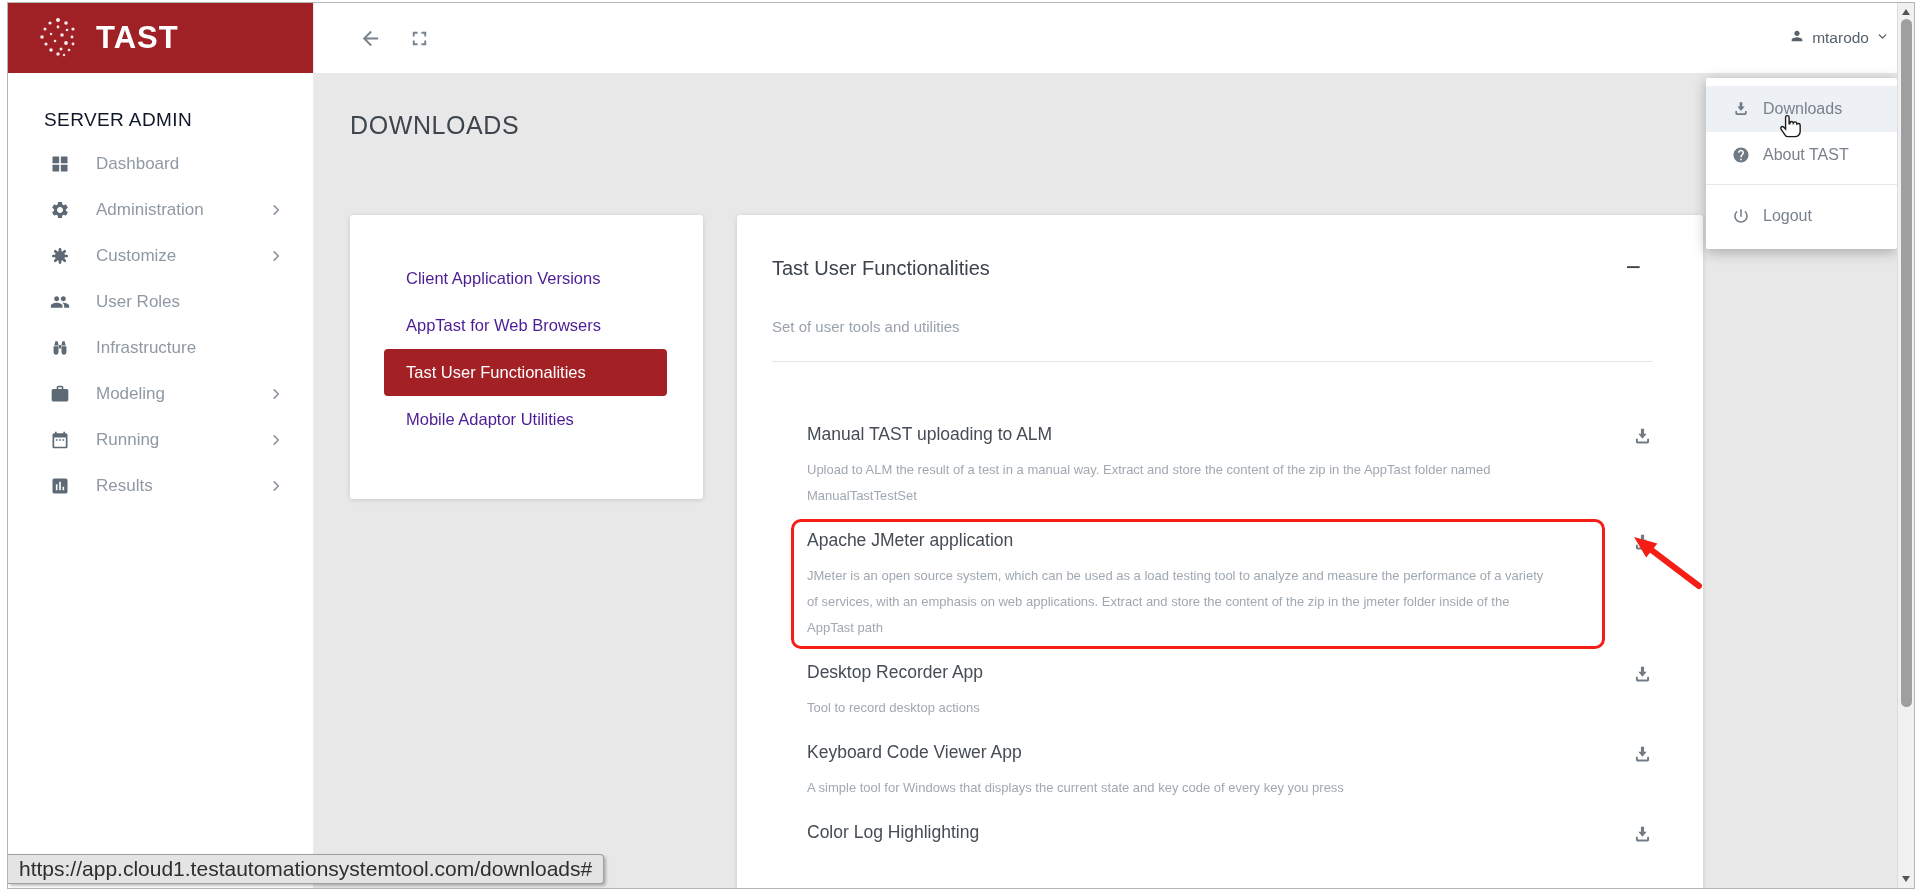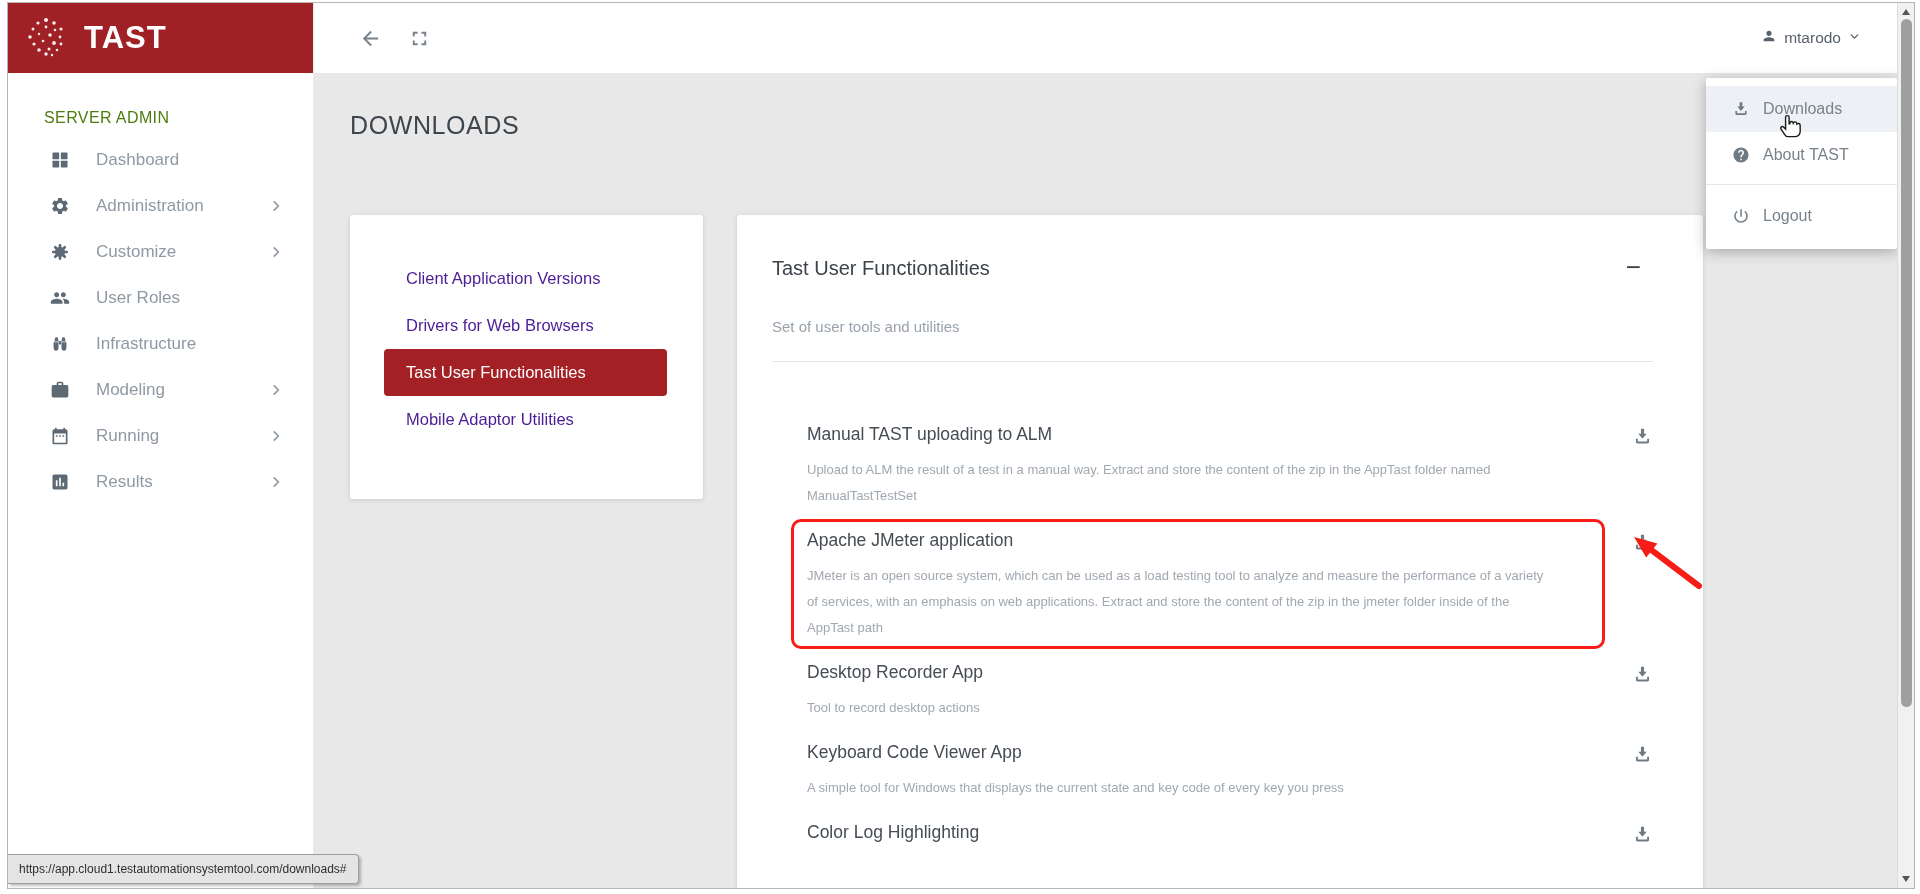--- a/index.html
+++ b/index.html
@@ -8,32 +8,32 @@
 
   
   .scrollbar { position:absolute; top:0; right:0; width:17px; height:100%; background:#f1f1f1; border-left:1px solid #dcdcdc; z-index:60; }
   .sb-arrow { position:absolute; left:4px; width:0; height:0; border-left:4.5px solid transparent; border-right:4.5px solid transparent; }
   .sb-arrow.up { top:6px; border-bottom:6px solid #555; }
   .sb-arrow.down { bottom:6px; border-top:6px solid #555; }
   .sb-thumb { position:absolute; left:3px; width:11px; top:16px; height:688px; background:#9f9f9f; border-radius:6px; }
 
   
   .sidebar { position:absolute; left:0; top:0; width:305px; height:100%; background:#fff; box-shadow:1px 0 0 #ececec; z-index:10; }
-  .logo-band { height:70px; background:#a02125; display:flex; align-items:center; padding-left:16px; gap:16px; }
+  .logo-band { height:70px; background:#a02125; display:flex; align-items:center; padding-left:28px; gap:16px; }
   .brand-text { color:#fff; font-size:31px; font-weight:700; letter-spacing:1px; }
-  .side-section { margin:36px 0 10px 36px; font-size:16px; color:#4d7c0f; letter-spacing:.4px; }
+  .side-section { margin:36px 0 10px 36px; font-size:19px; color:#0f172a; letter-spacing:.4px; }
   .side-item { display:flex; align-items:center; height:46px; padding:0 30px 0 42px; cursor:pointer; }
   .side-icon { width:20px; height:20px; color:#5d6974; margin-right:26px; flex:none; display:flex; align-items:center; }
   .side-icon svg { width:20px; height:20px; }
   .side-label { flex:1; font-size:17px; color:#8f99a3; }
   .side-chevron { width:14px; height:14px; color:#8f99a3; }
   .side-chevron svg { width:14px; height:14px; }
 
   
-  .topbar { position:absolute; left:305px; top:0; right:17px; height:70px; background:#fff; display:flex; align-items:center; padding:0 36px 0 46px; z-index:5; }
+  .topbar { position:absolute; left:305px; top:0; right:17px; height:70px; background:#fff; display:flex; align-items:center; padding:0 8px 0 46px; z-index:5; }
   .tb-icon { color:#78828c; cursor:pointer; display:flex; align-items:center; }
   .tb-icon svg { width:23px; height:23px; }
   .tb-icon + .tb-icon { margin-left:26px; }
   .tb-spacer { flex:1; }
   .user-chip { display:flex; align-items:center; gap:7px; color:#57616b; cursor:pointer; }
   .user-chip .u-icon svg { width:16px; height:16px; color:#57616b; }
   .user-chip .u-name { font-size:15.5px; }
   .user-chip .u-caret svg { width:13px; height:13px; color:#57616b; }
 
   
@@ -69,21 +69,21 @@
   .user-menu { position:absolute; top:75px; right:17px; width:191px; background:#fff; border-radius:2px; box-shadow:0 3px 14px rgba(0,0,0,.28); padding:8px 0 10px 0; z-index:50; }
   .menu-item { display:flex; align-items:center; gap:13px; height:46px; padding:0 14px 0 26px; font-size:16px; color:#79828c; cursor:pointer; }
   .menu-item.highlighted { background:#edf1f5; }
   .menu-item .m-icon { width:18px; height:18px; color:#6f7a84; flex:none; display:flex; align-items:center; }
   .menu-item .m-icon svg { width:18px; height:18px; }
   .menu-divider { border-top:1px solid #e7e7e7; margin:6px 0 8px 0; }
 
   .cursor-overlay { position:absolute; left:1770px; top:107px; width:28px; height:30px; z-index:70; pointer-events:none; }
 
   
-  .status-tooltip { position:absolute; left:0; bottom:4px; height:30px; line-height:28px; background:#e4e4e4; border:1px solid #9f9f9f; border-left:none; border-radius:0 4px 4px 0; padding:0 11px; font-size:12px; color:#2e2e2e; box-shadow:2px 2px 3px rgba(0,0,0,.25); z-index:40; white-space:nowrap; }
+  .status-tooltip { position:absolute; left:0; bottom:4px; height:30px; line-height:28px; background:#e4e4e4; border:1px solid #9f9f9f; border-left:none; border-radius:0 4px 4px 0; padding:0 11px; font-size:21px; color:#2e2e2e; box-shadow:2px 2px 3px rgba(0,0,0,.25); z-index:40; white-space:nowrap; }
 </style>
 </head>
 <body>
 
 <div class="window">
 
   <aside class="sidebar">
     <div class="logo-band">
       <span>
         <svg width="44" height="44" viewBox="0 0 44 44" fill="#fff" opacity="0.92">
@@ -248,21 +248,21 @@
           </svg>
       </span>
     </span>
   </header>
 
   <main class="content">
     <h1 class="page-title">DOWNLOADS</h1>
 
     <section class="card category-card">
       <div class="cat-item">Client Application Versions</div>
-      <div class="cat-item">Drivers for Web Browsers</div>
+      <div class="cat-item">AppTast for Web Browsers</div>
       <div class="cat-item active">Tast User Functionalities</div>
       <div class="cat-item">Mobile Adaptor Utilities</div>
     </section>
 
     <section class="card panel-card">
       <div class="panel-header">
         <h2 class="panel-title">Tast User Functionalities</h2>
         <button class="collapse-btn">−</button>
       </div>
       <div class="panel-sub">Set of user tools and utilities</div>

